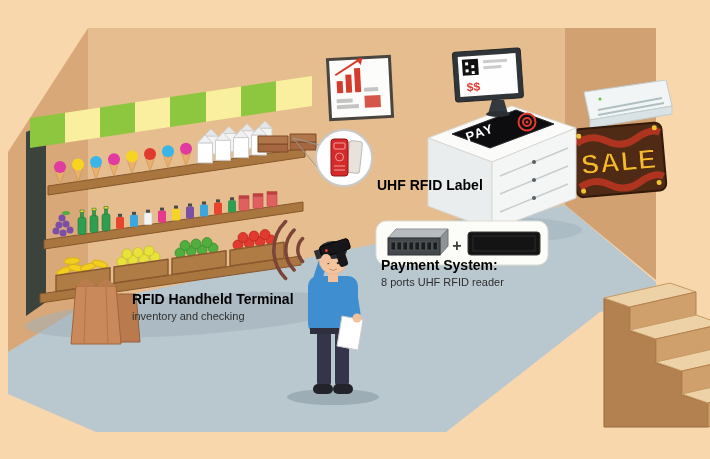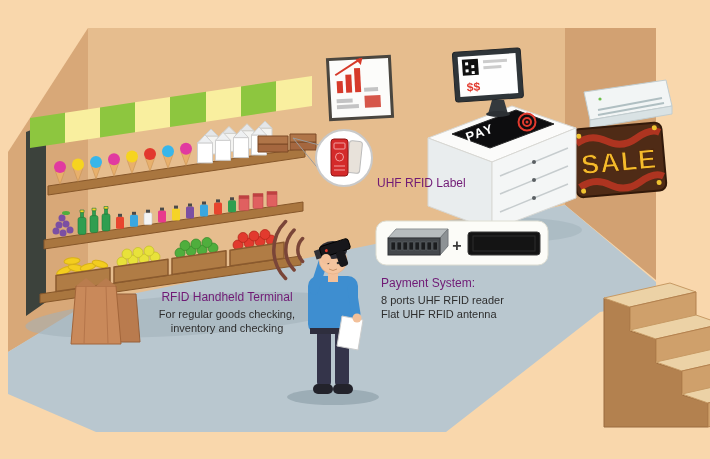--- a/index.html
+++ b/index.html
@@ -1,22 +1,22 @@
 <!DOCTYPE html>
 <html><head>
 <meta charset="utf-8">
 <style>
   html,body{margin:0;padding:0;background:#f9d7ac;font-family:"Liberation Sans",sans-serif;}
   .stage{position:relative;width:710px;height:459px;overflow:hidden;background:#f9d7ac;}
   .stage svg{position:absolute;left:0;top:0;}
   .callout-text{position:absolute;color:#2e2e2e;font-size:11px;line-height:1.32;}
-  .callout-text .title{font-weight:normal;font-size:12px;color:#701a75;margin-bottom:1px;}
+  .callout-text .title{font-weight:bold;font-size:14px;color:#000000;margin-bottom:1px;}
   #uhf-text{left:377px;top:176px;width:130px;}
-  #payment-text{left:381px;top:276px;width:170px;}
-  #handheld-text{left:132px;top:290px;width:190px;text-align:center;}
+  #payment-text{left:381px;top:256px;width:170px;}
+  #handheld-text{left:132px;top:290px;width:190px;text-align:left;}
   svg text{font-family:"Liberation Sans","DejaVu Sans",sans-serif;}
 </style>
 </head>
 <body>
 
 <div class="stage">
 
 <svg width="710" height="459" viewBox="0 0 710 459">
 
   <g>
@@ -348,22 +348,20 @@
 
 </svg>
 
 <div id="uhf-text" class="callout-text">
   <div class="title">UHF RFID Label</div>
 </div>
 
 <div id="payment-text" class="callout-text">
   <div class="title">Payment System:</div>
   <div>8 ports UHF RFID reader</div>
-  <div>Flat UHF RFID antenna</div>
 </div>
 
 <div id="handheld-text" class="callout-text">
   <div class="title">RFID Handheld Terminal</div>
-  <div>For regular goods checking,</div>
   <div>inventory and checking</div>
 </div>
 
 </div>
 
 </body></html>

